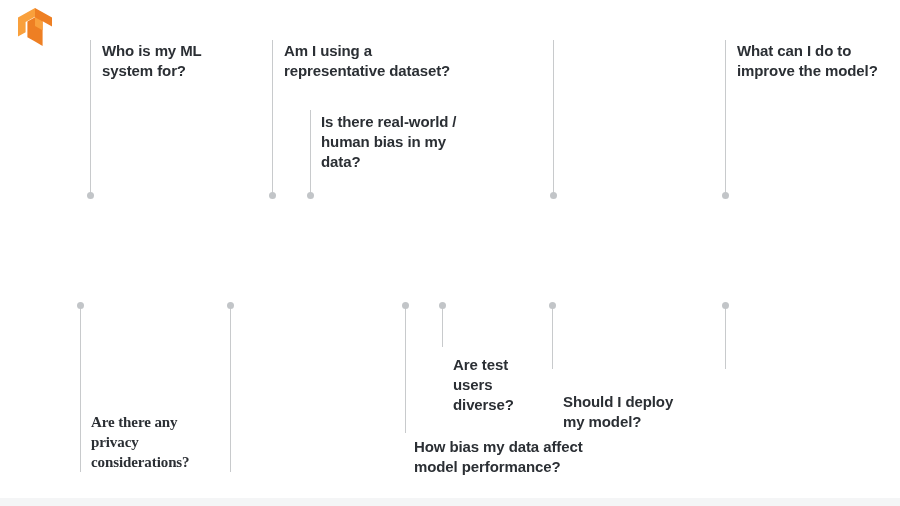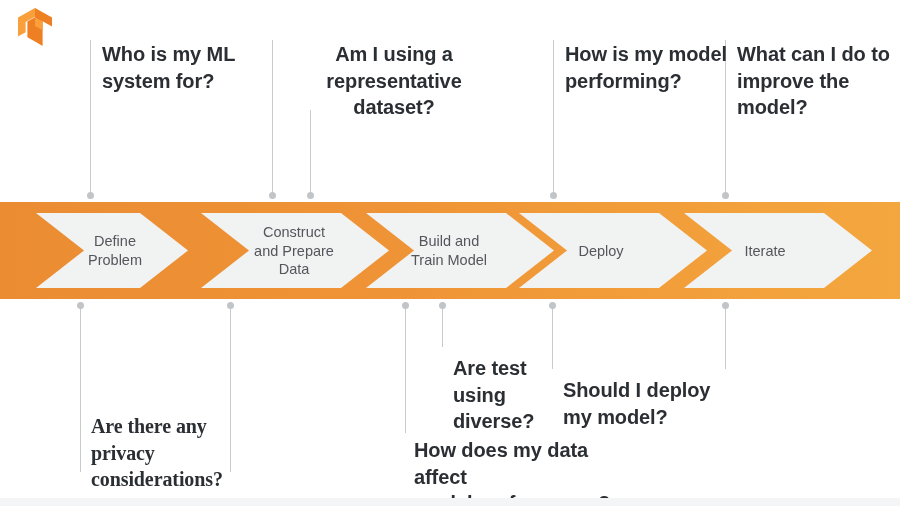--- a/index.html
+++ b/index.html
@@ -42,21 +42,21 @@
     margin-left: -3.5px;
     border-radius: 50%;
     background: #c2c5c8;
   }
   .connector.down .dot { bottom: -3.5px; }
   .connector.up   .dot { top: -3.5px; }
 
   
   .qlabel {
     position: absolute;
-    font-size: 20px;
+    font-size: 15px;
     font-weight: bold;
     line-height: 1.33;
     color: #2b2f34;
     letter-spacing: -0.1px;
     white-space: pre-line;
   }
 
   
   #banner {
     position: absolute;
@@ -139,70 +139,43 @@
   <div class="connector up" style="left:552px; top:305px; height:64px;">
     <span class="dot"></span>
   </div>
   <div class="connector up" style="left:725px; top:305px; height:64px;">
     <span class="dot"></span>
   </div>
 
   <div class="qlabel" style="left:102px; top:41px; width:180px;">Who is my ML
 system for?</div>
 
-  <div class="qlabel" style="left:284px; top:41px; width:220px;text-align:center;">Am I using a
+  <div class="qlabel" style="left:284px; top:41px; width:220px;">Am I using a
 representative dataset?</div>
 
+  <div class="qlabel" style="left:321px; top:112px; width:190px;">Is there real-world /
+human bias in my
+data?</div>
 
-  <div class="qlabel" style="left:565px; top:41px; width:180px;">How is my model
-performing?</div>
 
   <div class="qlabel" style="left:737px; top:41px; width:180px;">What can I do to
 improve the model?</div>
 
-  <div id="banner">
-    <svg id="banner-svg" viewBox="0 0 900 97" preserveAspectRatio="none" aria-hidden="true">
-
-      <polygon points="36,11 140,11 188,48.5 140,86 36,86 84,48.5" fill="#F1F2F2"></polygon>
-
-      <polygon points="201,11 341,11 389,48.5 341,86 201,86 249,48.5" fill="#F1F2F2"></polygon>
-
-      <polygon points="366,11 506,11 554,48.5 506,86 366,86 414,48.5" fill="#F1F2F2"></polygon>
-
-      <polygon points="519,11 659,11 707,48.5 659,86 519,86 567,48.5" fill="#F1F2F2"></polygon>
-
-      <polygon points="684,11 824,11 872,48.5 824,86 684,86 732,48.5" fill="#F1F2F2"></polygon>
-    </svg>
-
-    <div class="stage-label" style="left:60px; top:30px; width:110px;">Define
-Problem</div>
-
-    <div class="stage-label" style="left:228px; top:21px; width:132px;">Construct
-and Prepare
-Data</div>
-
-    <div class="stage-label" style="left:384px; top:30px; width:130px;">Build and
-Train Model</div>
-
-    <div class="stage-label" style="left:546px; top:40px; width:110px;">Deploy</div>
-
-    <div class="stage-label" style="left:710px; top:40px; width:110px;">Iterate</div>
-  </div>
 
   <div class="qlabel" style="left:91px; top:413px; width:165px;font-family:Liberation Serif, serif;">Are there any
 privacy
 considerations?</div>
 
 
-  <div class="qlabel" style="left:414px; top:437px; width:230px;">How does my data affect
+  <div class="qlabel" style="left:414px; top:437px; width:230px;">How bias my data affect
 model performance?</div>
 
   <div class="qlabel" style="left:453px; top:355px; width:100px;">Are test
-using
+users
 diverse?</div>
 
-  <div class="qlabel" style="left:563px; top:377px; width:160px;">Should I deploy
+  <div class="qlabel" style="left:563px; top:392px; width:160px;">Should I deploy
 my model?</div>
 
 
   <div id="footer-rule"></div>
 
 </div>
 
 </body></html>

